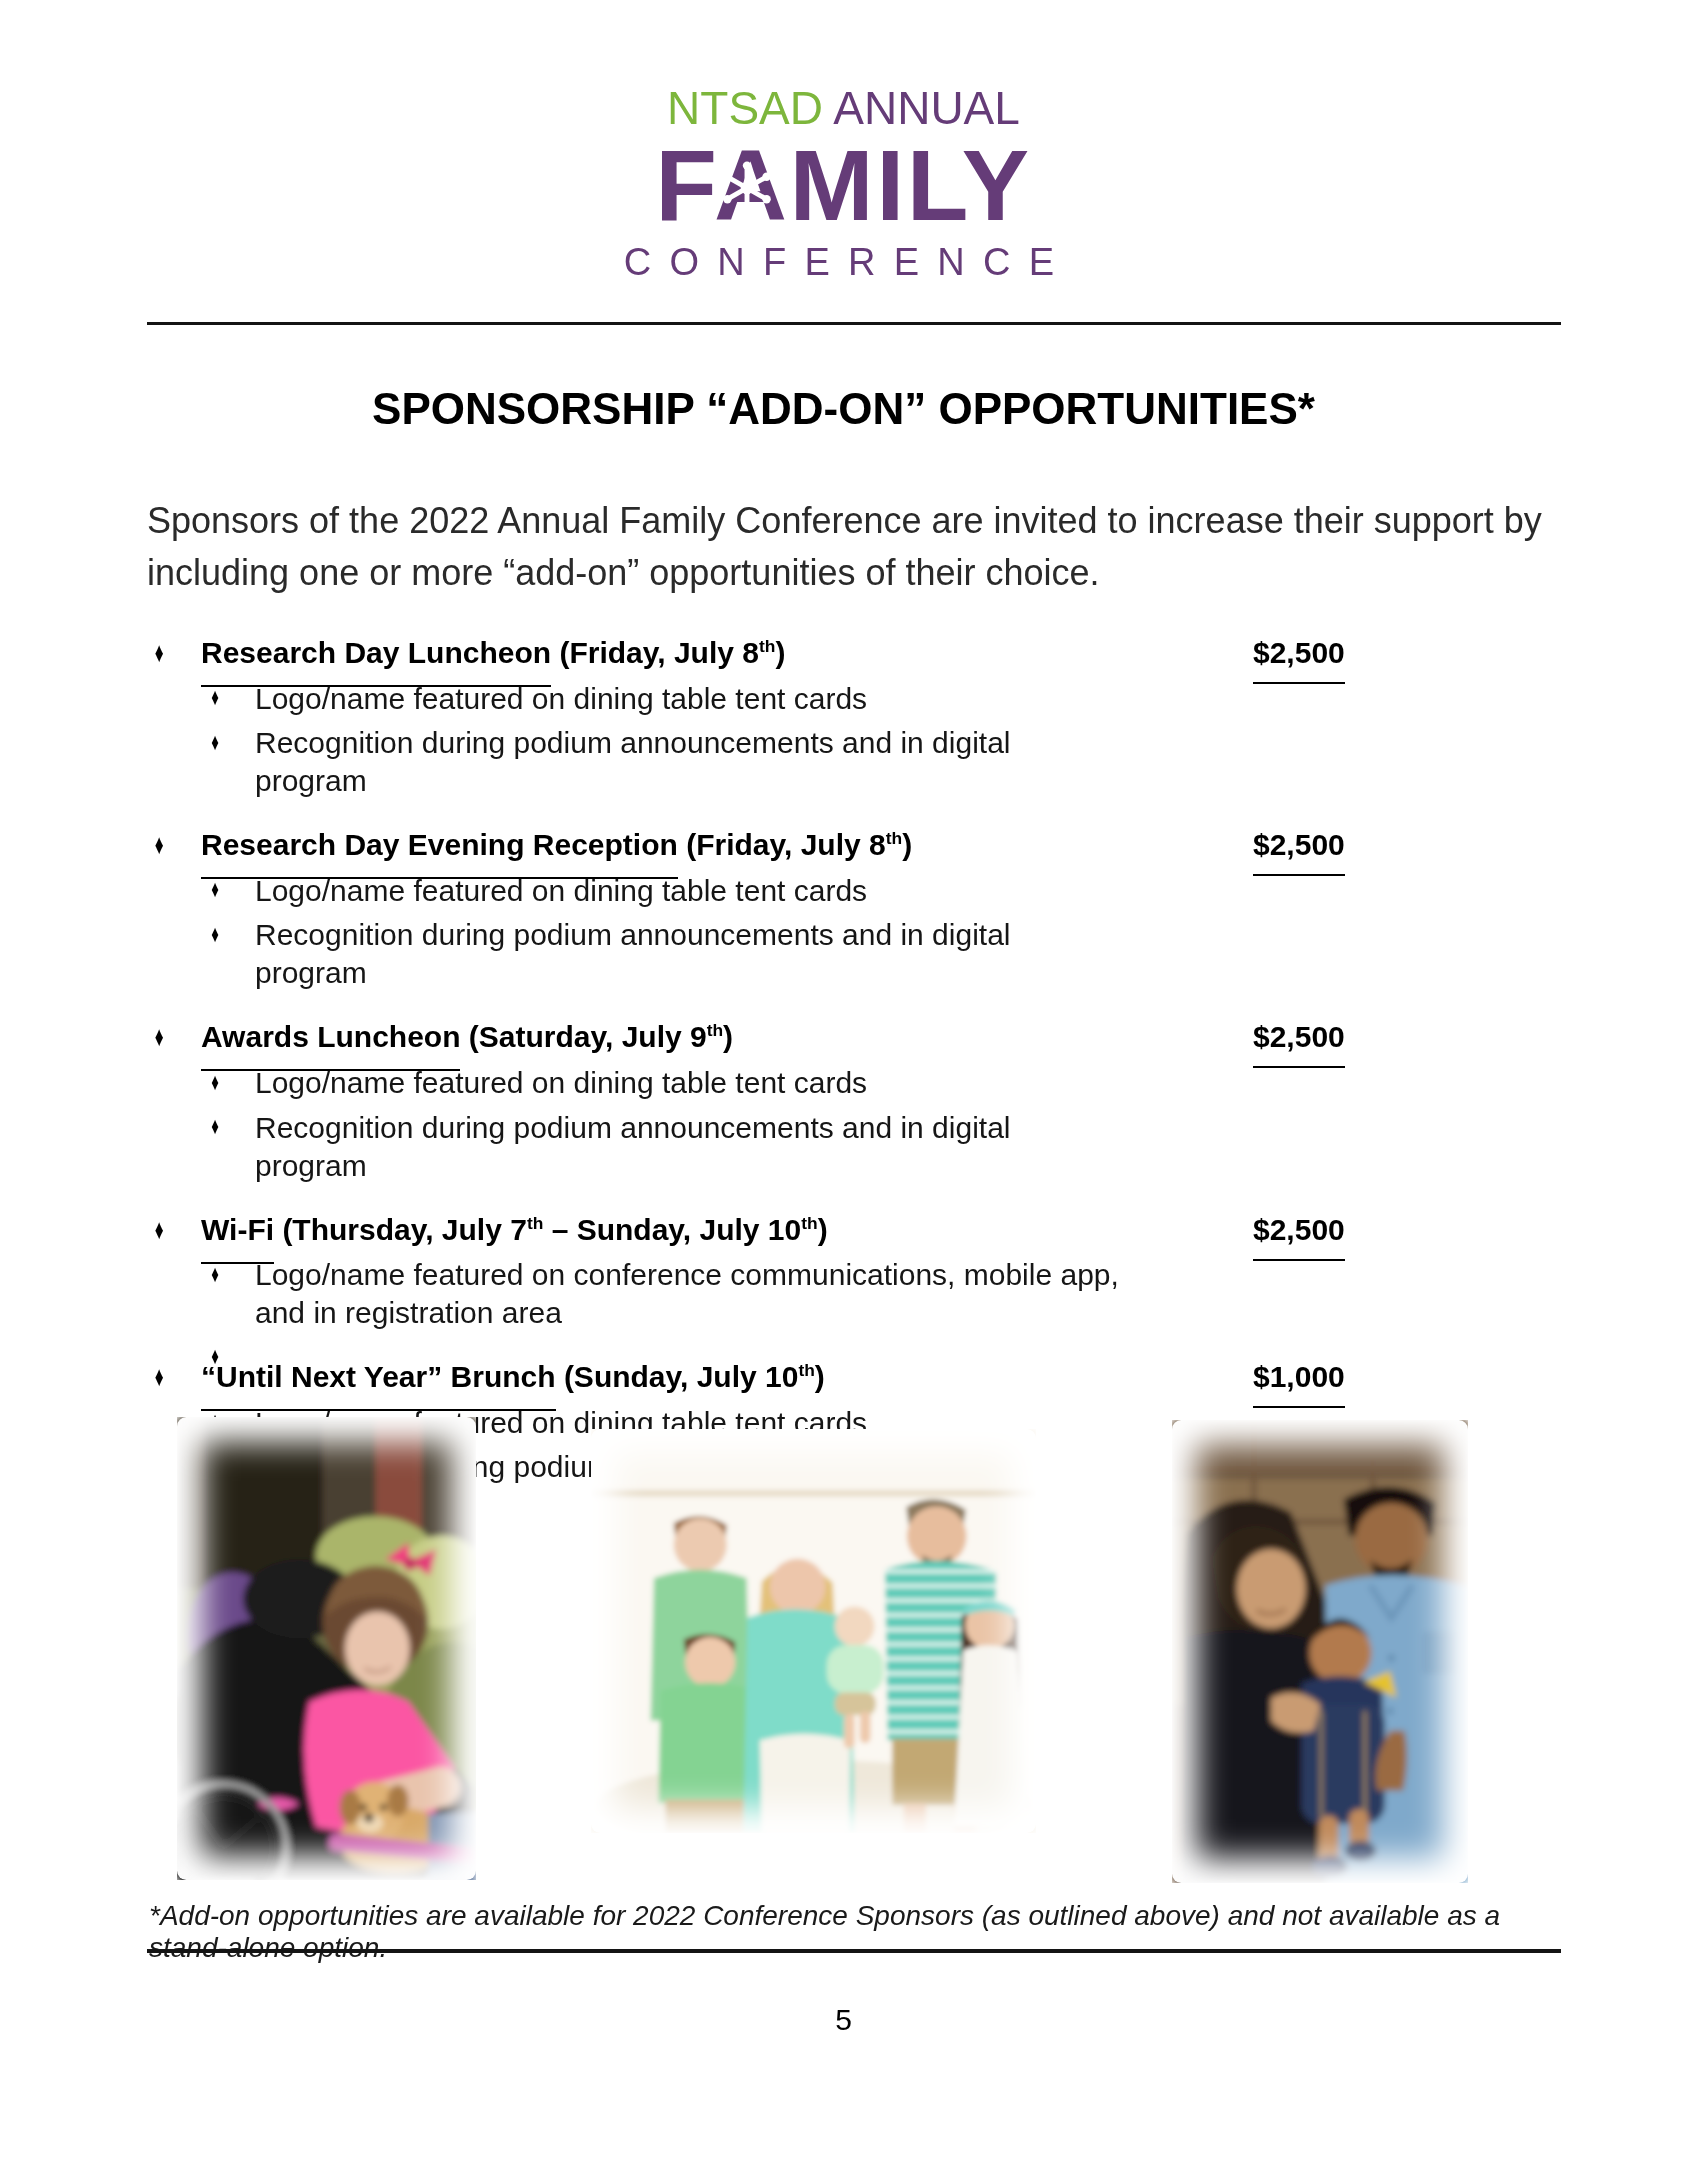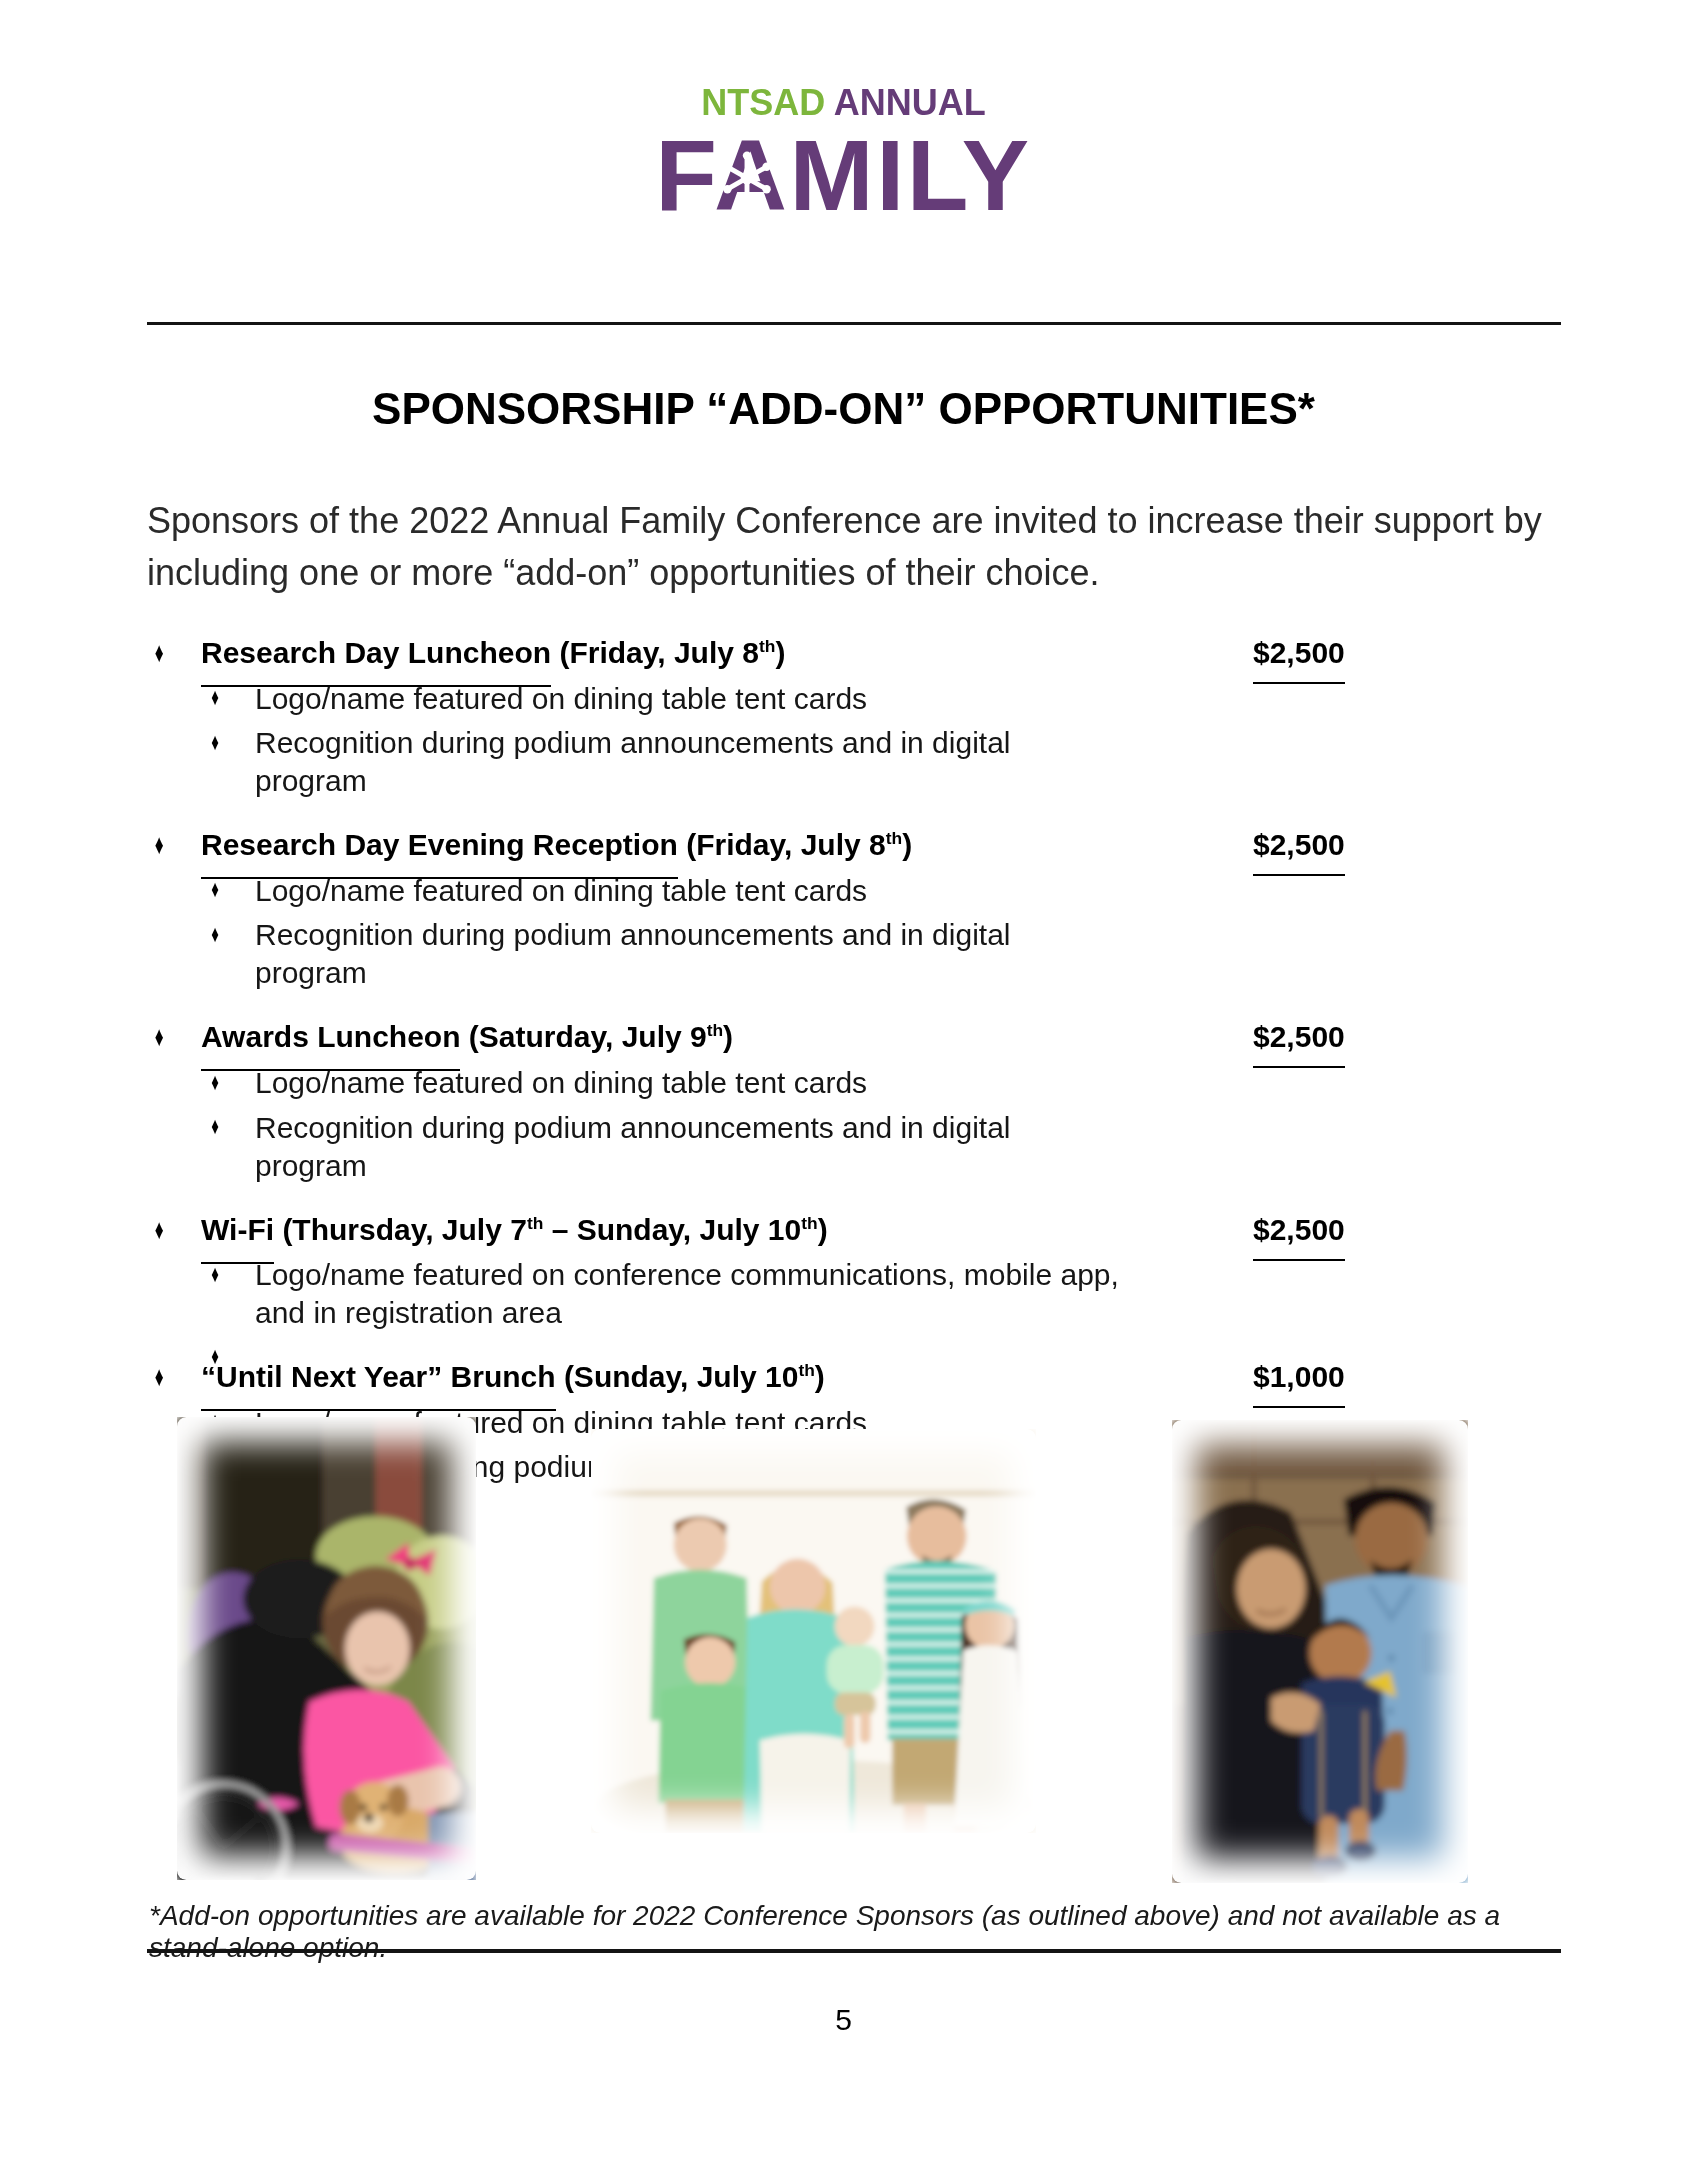--- a/index.html
+++ b/index.html
@@ -2,21 +2,21 @@
 <html style="font-size:10.6px"><head>
 <meta charset="utf-8">
 <style>
   html,body{margin:0;padding:0;background:#ffffff;}
   body{
     width:1687px;height:2183px;position:relative;overflow:hidden;
     font-family:"Liberation Sans", sans-serif;color:#1c1c1c;
   }
   
   .logo{position:absolute;top:85px;left:0;width:100%;text-align:center;line-height:1;}
-  .logo-line1{font-size:36px;font-weight:700;letter-spacing:0px;}
+  .logo-line1{font-size:46px;font-weight:400;letter-spacing:0px;}
   .logo-ntsad{color:#7db63c;}
   .logo-annual{color:#653c78;}
   .logo-family-wrap{position:relative;display:inline-block;margin-top:6.6px;}
   .logo-family{font-size:101px;font-weight:800;color:#653c78;letter-spacing:2.6px;line-height:0.95;}
   .snowflake{position:absolute;left:64px;top:22.5px;width:56px;height:56px;}
   .logo-conference{font-size:38px;font-weight:400;color:#653c78;letter-spacing:0.48em;margin-top:9.3px;text-indent:0.24em;}
   
   .rule{position:absolute;left:147px;width:1414px;background:#141414;}
   .rule-top{top:322px;height:3.3px;}
   .rule-bottom{top:1949px;height:4px;}
@@ -74,20 +74,21 @@
         <circle cx="40" cy="8" r="6"></circle>
           <circle cx="40" cy="72" r="6"></circle>
         <circle cx="12" cy="24" r="6"></circle>
           <circle cx="68" cy="56" r="6"></circle>
         <circle cx="12" cy="56" r="6"></circle>
           <circle cx="68" cy="24" r="6"></circle>
         <circle cx="40" cy="40" r="9"></circle>
       </g>
     </svg>
   </div>
+  <div class="logo-conference">CONFERENCE</div>
 </div>
 
 <div class="rule rule-top"></div>
 
 <div class="doc-title">SPONSORSHIP “ADD-ON” OPPORTUNITIES*</div>
 
 <div class="intro">
   <div>Sponsors of the 2022 Annual Family Conference are invited to increase their support by</div>
   <div>including one or more “add-on” opportunities of their choice.</div>
 </div>

